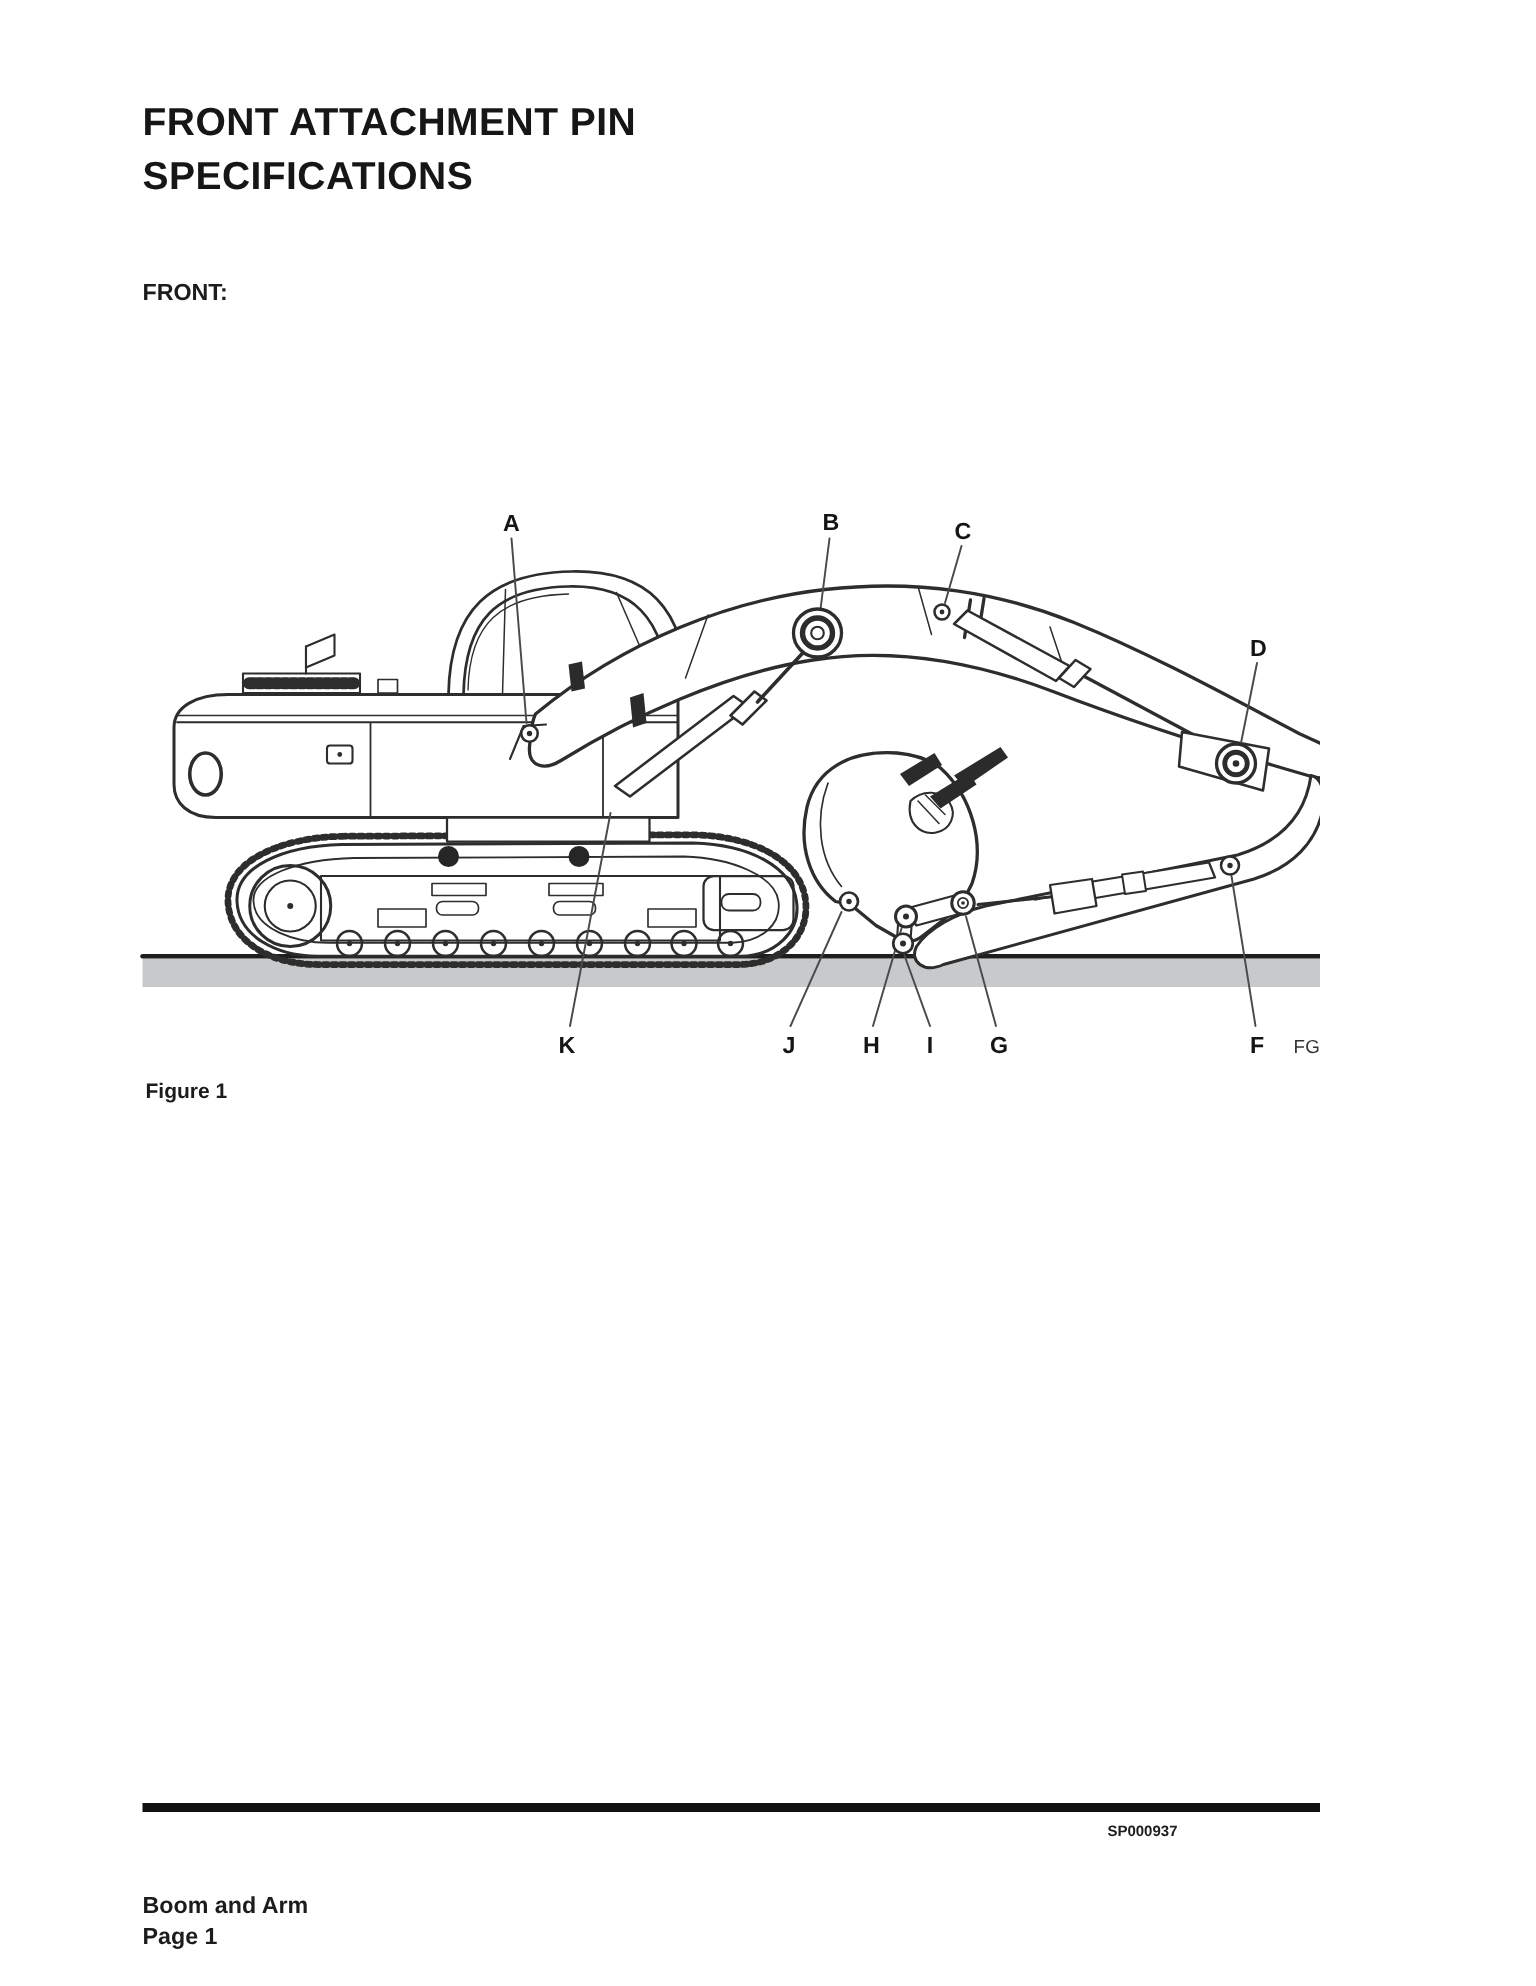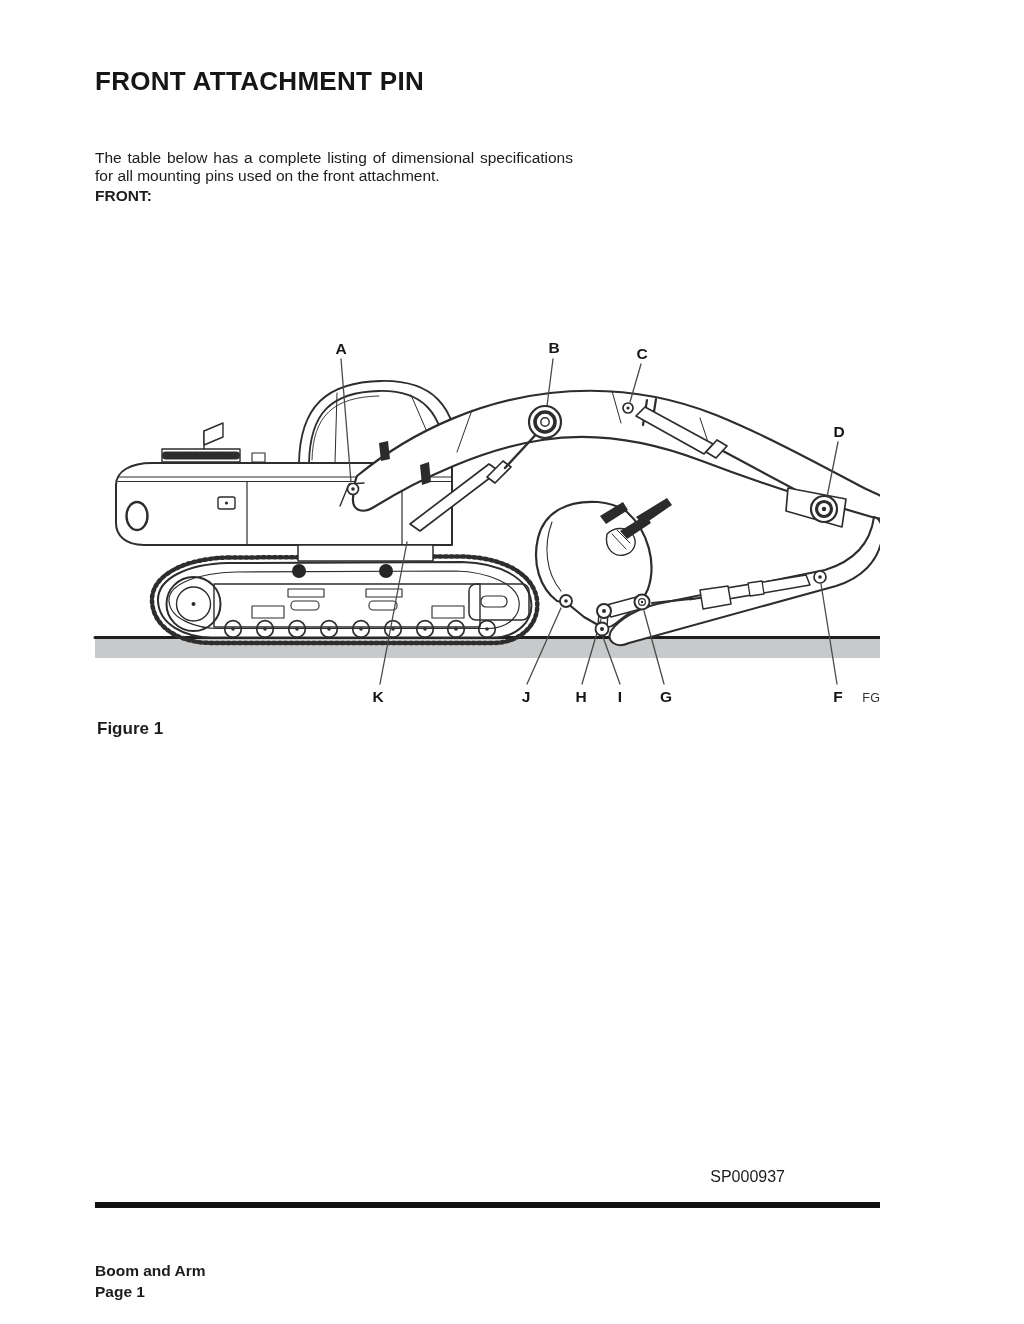--- a/index.html
+++ b/index.html
@@ -7,38 +7,38 @@
         font-family:"Liberation Sans",sans-serif;color:#1c1c1c;}
   .abs{position:absolute;}
   .doc-title{left:95px;top:46px;width:430px;font-size:26px;font-weight:700;
              line-height:36px;letter-spacing:.3px;color:#161616;}
   .doc-title span{display:block;}
   .intro{left:95px;top:133px;width:478px;font-size:15.5px;line-height:18.5px;
          text-align:justify;text-justify:inter-word;}
   .note-label{left:95px;top:187px;font-size:15.5px;font-weight:700;}
   .note-text{left:175px;top:187px;width:398px;font-size:15.5px;font-style:italic;
              line-height:20px;text-align:justify;text-justify:inter-word;}
-  .figure-caption{left:97px;top:719px;font-size:17px;font-weight:700;}
+  .figure-caption{left:97px;top:719px;font-size:14px;font-weight:700;}
   .footer-rule{left:95px;top:1202px;width:834px;height:6px;background:#111;}
   .footer-left{left:95px;top:1212px;font-size:15.5px;font-weight:700;line-height:21px;margin-top:48px;}
   .footer-left span{display:block;}
-  .footer-right{right:95px;top:1168px;font-size:16px;font-weight:400;}
+  .footer-right{right:95px;top:1216px;font-size:10px;font-weight:700;}
   svg text.pin{font-family:"Liberation Sans",sans-serif;font-size:15.5px;font-weight:700;fill:#151515;}
   svg text.figcode{font-family:"Liberation Sans",sans-serif;font-size:12.5px;fill:#333;letter-spacing:.3px;}
 </style>
 </head>
 <body>
 
 <div class="page">
 
   <h1 class="abs doc-title">
     <span>FRONT ATTACHMENT PIN</span>
+    <span>SPECIFICATIONS</span>
   </h1>
 
-  <p class="abs intro">The table below has a complete listing of dimensional specifications for all mounting pins used on the front attachment.</p>
 
   <div class="abs note-label">FRONT:</div>
 
   <svg class="abs" style="left:90px;top:333px;" width="850" height="378" viewBox="90 333 850 378" fill="none" stroke="#2d2d2d" stroke-width="2" stroke-linejoin="round" stroke-linecap="round">
 
     <g>
       <rect x="95" y="639" width="835" height="19" fill="#c7c9cb" stroke="none"></rect>
       <path d="M95 637.5 H930" stroke="#1e1e1e" stroke-width="3"></path>
     </g>
 

